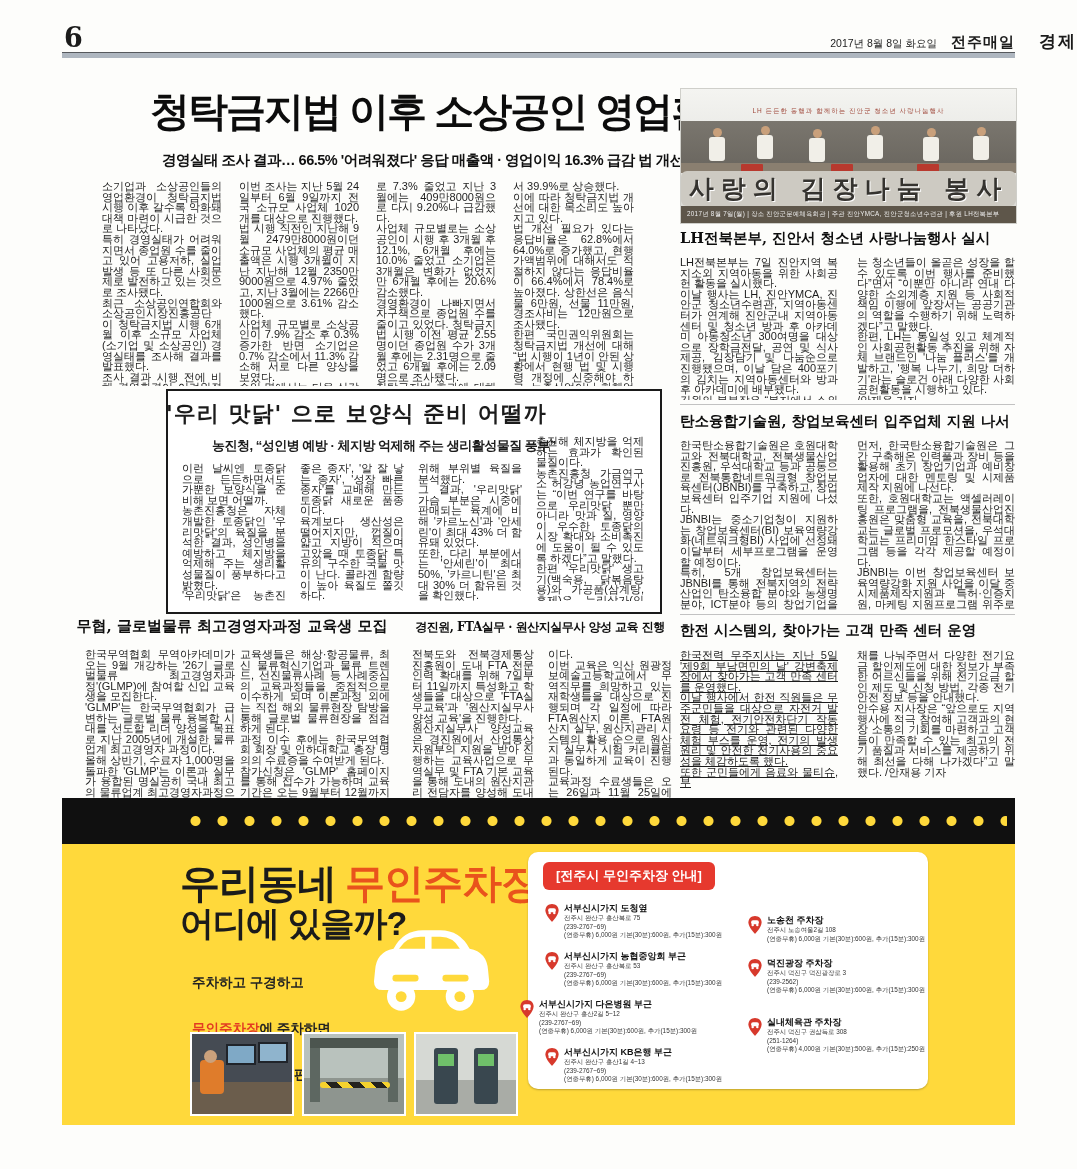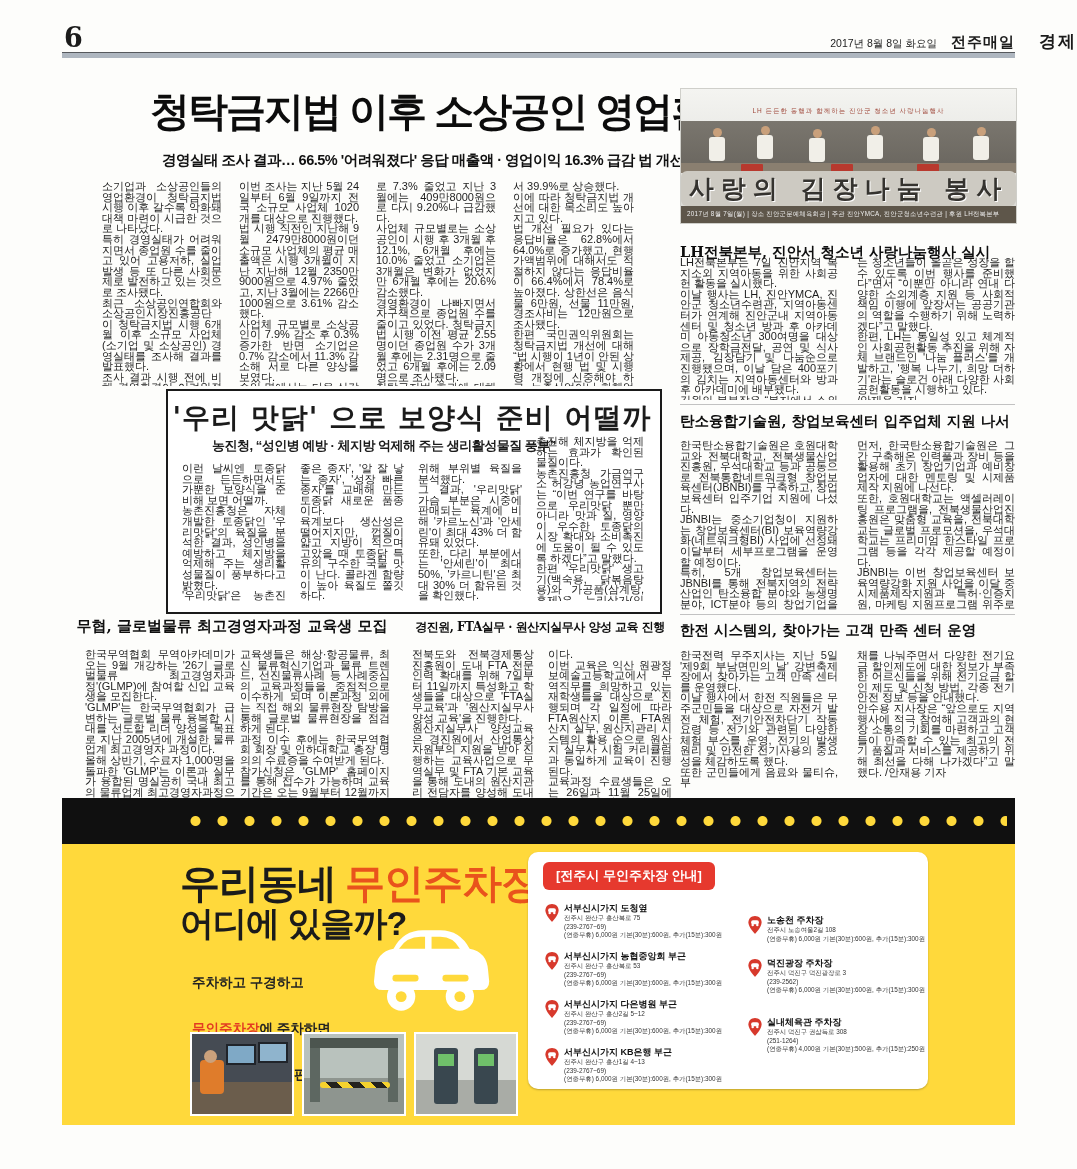--- a/index.html
+++ b/index.html
@@ -24,21 +24,21 @@
   .tent-dark{background:linear-gradient(#7a766e,#6a665f);}
   .person{position:absolute;width:16px;height:24px;background:#f1efe8;border-radius:3px;}
   .person::before{content:"";position:absolute;top:-9px;left:4px;width:9px;height:9px;border-radius:50%;background:#c9a07b;}
   .tableband{background:#8a7f70;}
   .kimchibox{position:absolute;width:22px;height:8px;background:#b8392e;border-radius:1px;}
   .photobanner{background:#cdcac2;display:flex;align-items:center;justify-content:center;border-radius:6px;}
   .photobanner span{font-size:25px;font-weight:900;letter-spacing:7px;color:#35332f;font-family:"DejaVu Serif",serif;text-shadow:1px 1px 0 #fff;}
   .photostrip{background:#5e564a;color:#eee;font-size:6.3px;display:flex;align-items:center;padding:0 6px;letter-spacing:0.3px;white-space:nowrap;overflow:hidden;}
   
   #chickenbox{border:2px solid #1a1a1a;background:#fff;}
-  .box-hl{font-family:"DejaVu Serif",serif;font-size:28px;font-weight:700;letter-spacing:1px;text-align:center;}
+  .box-hl{font-family:"DejaVu Serif",serif;font-size:22px;font-weight:700;letter-spacing:1px;text-align:left;}
   .box-sub{font-size:13px;font-weight:800;letter-spacing:-0.5px;white-space:nowrap;}
   
   #adband{background:#101010;}
   #addots{position:absolute;left:120px;right:8px;top:0;bottom:0;
      background:radial-gradient(circle,#ffd93b 4.5px,rgba(0,0,0,0) 5.5px) left center/27px 46px repeat-x;}
   #adbody{background:#ffd93b;}
   .slogan{font-size:40px;font-weight:900;letter-spacing:-1px;white-space:nowrap;font-family:Liberation Serif, serif;}
   .slogan .red{color:#e9531c;}
   .slogan2{font-size:34px;font-weight:900;letter-spacing:-1px;}
   .addesc{font-size:13.5px;line-height:23px;font-weight:700;color:#222;white-space:pre-line;}
@@ -112,40 +112,40 @@
       <div class="kimchibox" style="left:60px;top:1px;"></div>
       <div class="kimchibox" style="left:150px;top:1px;"></div>
       <div class="kimchibox" style="left:236px;top:1px;"></div>
     </div>
     <div class="abs photobanner" style="left:0;right:0;top:82px;height:35px;">
       <span>사랑의 김장나눔 봉사</span>
     </div>
     <div class="abs photostrip" style="left:0;right:0;top:117px;height:17px;">2017년 8월 7일(월)  |  장소 진안군문예체육회관  |  주관 진안YMCA, 진안군청소년수련관  |  후원 LH전북본부</div>
   </div>
 
-  <div class="abs shead" style="left:680px;top:243px;width:335px;font-size:14.5px;">LH전북본부, 진안서 청소년 사랑나눔행사 실시</div>
+  <div class="abs shead" style="left:680px;top:229px;width:335px;font-size:14.5px;">LH전북본부, 진안서 청소년 사랑나눔행사 실시</div>
   <div class="abs col" style="left:680px;top:257px;width:158px;height:143px;">LH전북본부는 7일 진안지역 복지소외 지역아동을 위한 사회공헌 활동을 실시했다.
 이날 행사는 LH, 진안YMCA, 진안군 청소년수련관, 지역아동센터가 연계해 진안군내 지역아동센터 및 청소년 방과 후 아카데미 아동청소년 300여명을 대상으로 장학금전달, 공연 및 식사제공, 김장담기 및 나눔순으로 진행됐으며, 이날 담은 400포기의 김치는 지역아동센터와 방과 후 아카데미에 배부됐다.
 김원의 본부장은 “복지에서 소외되</div>
   <div class="abs col" style="left:857px;top:257px;width:158px;height:143px;">는 청소년들이 올곧은 성장을 할 수 있도록 이번 행사를 준비했다”면서 “이뿐만 아니라 연내 다양한 소외계층 지원 등 사회적 책임 이행에 앞장서는 공공기관의 역할을 수행하기 위해 노력하겠다”고 말했다.
 한편, LH는 통일성 있고 체계적인 사회공헌활동 추진을 위해 자체 브랜드인 '나눔 플러스'를 개발하고, '행복 나누기, 희망 더하기'라는 슬로건 아래 다양한 사회공헌활동을 시행하고 있다.
 /안재용 기자</div>
   <div class="abs rule" style="left:680px;top:404px;width:335px;"></div>
 
   <div class="abs shead" style="left:680px;top:412px;width:335px;font-size:14.5px;">탄소융합기술원, 창업보육센터 입주업체 지원 나서</div>
   <div class="abs col" style="left:680px;top:440px;width:158px;height:170px;">한국탄소융합기술원은 호원대학교와 전북대학교, 전북생물산업진흥원, 우석대학교 등과 공동으로 전북통합네트워크형 창업보육센터(JBNBI)를 구축하고, 창업보육센터 입주기업 지원에 나섰다.
 JBNBI는 중소기업청이 지원하는 창업보육센터(BI) 보육역량강화(네트워크형BI) 사업에 선정돼 이달부터 세부프로그램을 운영할 예정이다.
 특히, 5개 창업보육센터는 JBNBI를 통해 전북지역의 전략산업인 탄소융합 분야와 농생명분야, ICT분야 등의 창업기업을 집중육성하기 위해 각 센터별로 특화된 지원프로그램을 제공키로 했다.</div>
   <div class="abs col" style="left:857px;top:440px;width:158px;height:170px;">먼저, 한국탄소융합기술원은 그간 구축해온 인력풀과 장비 등을 활용해 초기 창업기업과 예비창업자에 대한 멘토링 및 시제품 제작 지원에 나선다.
 또한, 호원대학교는 액셀러레이팅 프로그램을, 전북생물산업진흥원은 맞춤형 교육을, 전북대학교는 글로벌 프로모션을, 우석대학교는 프리미엄 한스타일 프로그램 등을 각각 제공할 예정이다.
 JBNBI는 이번 창업보육센터 보육역량강화 지원 사업을 이달 중 시제품제작지원과 특허·인증지원, 마케팅 지원프로그램 위주로 추진한 후, 오는 9월 이후에는 투자유치 및 수출, 멘토링 등을 추진할 방침이다./안재용 기자</div>
   <div class="abs rule" style="left:680px;top:614px;width:335px;"></div>
 
   <div class="abs shead" style="left:680px;top:621px;width:335px;font-size:14.5px;">한전 시스템의, 찾아가는 고객 만족 센터 운영</div>
-  <div class="abs col" style="left:680px;top:650px;width:158px;height:140px;">한국전력 무주지사는 지난 5일 '제9회 부남면민의 날' 강변축제장에서 찾아가는 고객 만족 센터를 운영했다.
+  <div class="abs col" style="left:680px;top:650px;width:158px;height:140px;text-decoration:underline;">한국전력 무주지사는 지난 5일 '제9회 부남면민의 날' 강변축제장에서 찾아가는 고객 만족 센터를 운영했다.
 이날 행사에서 한전 직원들은 무주군민들을 대상으로 자전거 발전 체험, 전기안전차단기 작동 요령 등 전기와 관련된 다양한 체험 부스를 운영, 전기의 발생 원리 및 안전한 전기사용의 중요성을 체감하도록 했다.
 또한 군민들에게 음료와 물티슈, 부</div>
   <div class="abs col" style="left:857px;top:650px;width:158px;height:140px;">채를 나눠주면서 다양한 전기요금 할인제도에 대한 정보가 부족한 어르신들을 위해 전기요금 할인 제도 및 신청 방법, 각종 전기안전 정보 등을 안내했다.
 안수용 지사장은 “앞으로도 지역행사에 적극 참여해 고객과의 현장 소통의 기회를 마련하고 고객들이 만족할 수 있는 최고의 전기 품질과 서비스를 제공하기 위해 최선을 다해 나가겠다”고 말했다.  /안재용 기자</div>
 
   <div id="chickenbox" class="abs" style="left:166px;top:389px;width:492px;height:221px;"></div>
   <div class="abs box-hl" style="left:166px;top:399px;width:492px;">'우리 맛닭' 으로 보양식 준비 어떨까</div>
   <div class="abs box-sub" style="left:212px;top:437px;text-align:right;">농진청, “성인병 예방 · 체지방 억제해 주는 생리활성물질 풍부”</div>
   <div class="abs col" style="left:182px;top:463px;width:104px;height:138px;">이런 날씨엔 토종닭으로 든든하면서도 가뿐한 보양식을 준비해 보면 어떨까.
 농촌진흥청은 자체 개발한 토종닭인 '우리맛닭'의 육질을 분석한 결과, 성인병을 예방하고 체지방을 억제해 주는 생리활성물질이 풍부하다고 밝혔다.
@@ -219,21 +219,21 @@
   </div>
   <div class="lot" style="left:545px;top:951px;">
     <svg class="pin" width="14" height="18" viewBox="0 0 18 23">
         <use href="#pin-shape"></use>
       </svg>
     <div class="lot-name">서부신시가지 농협중앙회 부근</div>
     <div class="lot-line">전주시 완산구 홍산북로 53</div>
     <div class="lot-line">(239-2767~69)</div>
     <div class="lot-line">(연중무휴) 6,000원  기본(30분):600원, 추가(15분):300원</div>
   </div>
-  <div class="lot" style="left:545px;top:999px;">
+  <div class="lot" style="left:520px;top:999px;">
     <svg class="pin" width="14" height="18" viewBox="0 0 18 23">
         <use href="#pin-shape"></use>
       </svg>
     <div class="lot-name">서부신시가지 다은병원 부근</div>
     <div class="lot-line">전주시 완산구 홍산2길 5~12</div>
     <div class="lot-line">(239-2767~69)</div>
     <div class="lot-line">(연중무휴) 6,000원  기본(30분):600원, 추가(15분):300원</div>
   </div>
   <div class="lot" style="left:545px;top:1047px;">
     <svg class="pin" width="14" height="18" viewBox="0 0 18 23">

